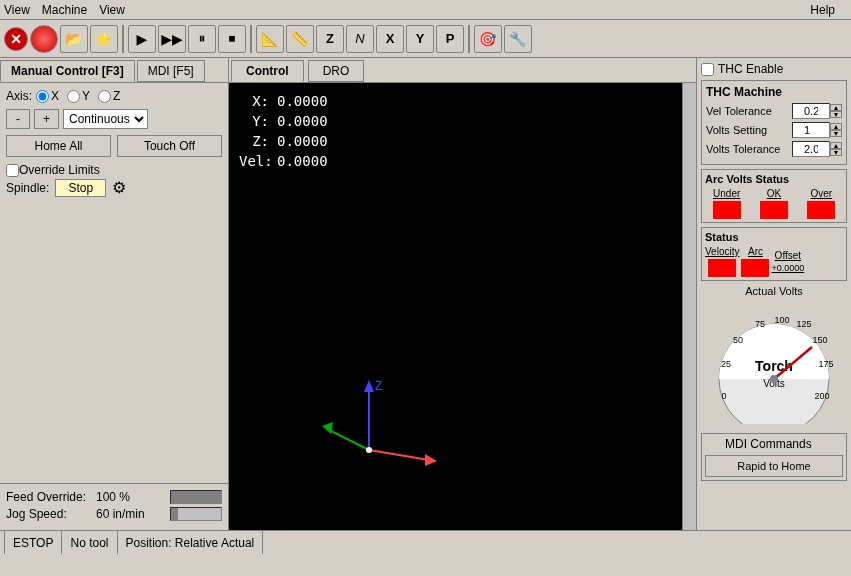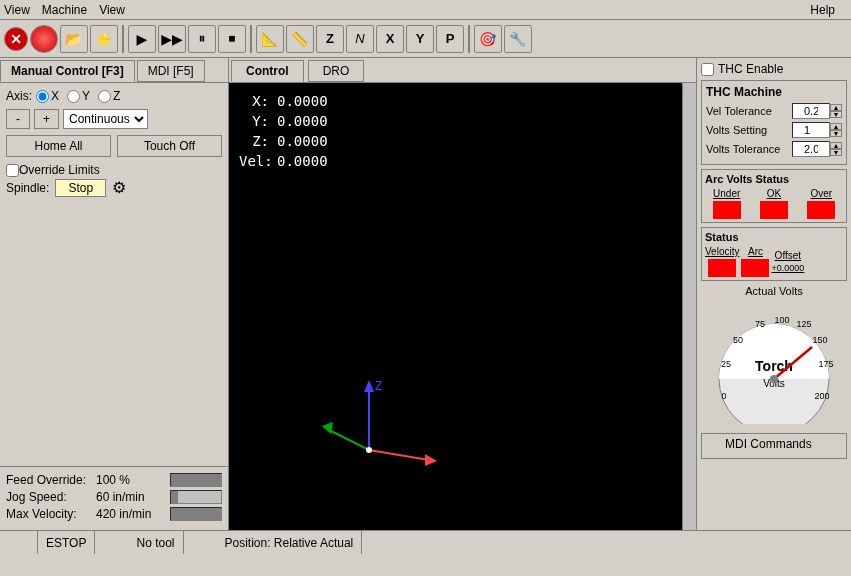--- a/index.html
+++ b/index.html
@@ -93,21 +93,21 @@
     .gauge-title { font-size: 11px; margin-bottom: 2px; }
     .gauge-container { position: relative; width: 140px; height: 130px; margin: 0 auto; }
 
     
     .mdi-section { border: 1px solid #808080; padding: 3px; }
     .mdi-title { font-size: 12px; font-weight: normal; margin-bottom: 4px; margin-left: 20px; }
     .mdi-btn { background: #d4d0c8; border: 1px solid #808080; padding: 4px; cursor: pointer; font-size: 11px; width: 100%; text-align: center; }
 
     
     .statusbar { background: #d4d0c8; border-top: 1px solid #808080; height: 24px; display: flex; align-items: center; padding: 0 4px; font-size: 12px; }
-    .statusbar-item { padding: 0 8px; border-right: 1px solid #808080; height: 100%; display: flex; align-items: center; margin-left: 33px; }
+    .statusbar-item { padding: 0 8px; border-right: 1px solid #808080; height: 100%; display: flex; align-items: center; }
     .statusbar-item:first-child { border-left: 1px solid #808080; }
 
     input[type="radio"] { margin: 0; }
   </style>
 </head>
 <body>
 
 <div class="menubar">
   <span>View</span>
   <span>Machine</span>
@@ -201,27 +201,20 @@
           <div class="metric-slider-fill" style="width:100%;"></div>
         </div>
       </div>
       <div class="metric-row">
         <span class="metric-label">Jog Speed:</span>
         <span class="metric-value">60 in/min</span>
         <div class="metric-slider">
           <div class="metric-slider-fill" style="width:14%;"></div>
         </div>
       </div>
-      <div class="metric-row">
-        <span class="metric-label">Max Velocity:</span>
-        <span class="metric-value">420 in/min</span>
-        <div class="metric-slider">
-          <div class="metric-slider-fill" style="width:100%;"></div>
-        </div>
-      </div>
     </div>
   </div>
 
   <div class="center-panel">
     <div class="view-tabs">
       <div class="view-tab active">Control</div>
       <div class="view-tab">DRO</div>
     </div>
     <div class="preview-area">
 
@@ -366,20 +359,21 @@
           <text x="70" y="88" font-size="10" text-anchor="middle">Volts</text>
 
           <line x1="70" y1="80" x2="108" y2="48" stroke="#cc0000" stroke-width="2.5"></line>
           <circle cx="70" cy="80" r="4" fill="#808080"></circle>
         </svg>
       </div>
     </div>
 
     <div class="mdi-section">
       <div class="mdi-title">MDI Commands</div>
+      <button class="mdi-btn">Rapid to Home</button>
     </div>
 
   </div>
 </div>
 
 <div class="statusbar">
   <div class="statusbar-item">ESTOP</div>
   <div class="statusbar-item">No tool</div>
   <div class="statusbar-item">Position: Relative Actual</div>
 </div>

